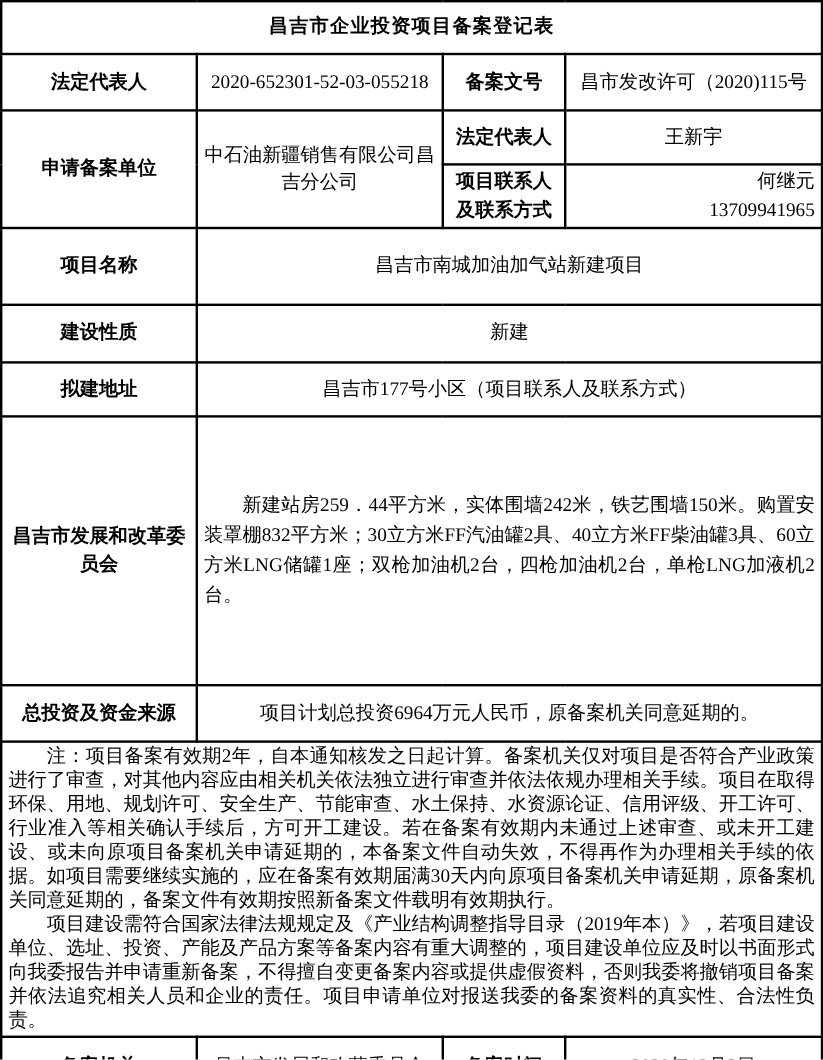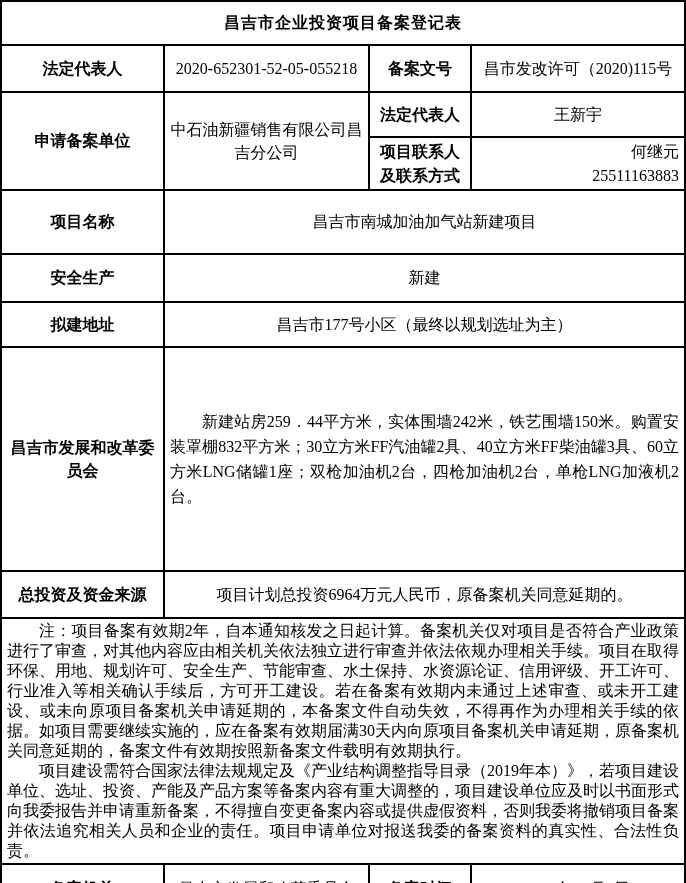--- a/index.html
+++ b/index.html
@@ -95,53 +95,53 @@
       <col style="width:214px">
     </colgroup>
 
     <tbody>
         <tr class="r-title">
       <td class="title-cell" colspan="4">昌吉市企业投资项目备案登记表</td>
     </tr>
 
     <tr class="r-code">
       <td class="label">法定代表人</td>
-      <td>2020-652301-52-05-055218</td>
+      <td>2020-652301-52-03-055218</td>
       <td class="label">备案文号</td>
       <td>昌市发改许可（2020)115号</td>
     </tr>
 
     <tr class="r-legal">
       <td class="label" rowspan="2">申请备案单位</td>
       <td class="value-left" rowspan="2">中石油新疆销售有限公司昌吉分公司</td>
       <td class="label">法定代表人</td>
       <td>王新宇</td>
     </tr>
 
     <tr class="r-contact">
       <td class="label">项目联系人及联系方式</td>
       <td>
         <span class="contact-line">何继元</span>
-        <span class="contact-line">25511163883</span>
+        <span class="contact-line">13709941965</span>
       </td>
     </tr>
 
     <tr class="r-name">
       <td class="label">项目名称</td>
       <td colspan="3">昌吉市南城加油加气站新建项目</td>
     </tr>
 
     <tr class="r-nature">
-      <td class="label">安全生产</td>
+      <td class="label">建设性质</td>
       <td colspan="3">新建</td>
     </tr>
 
     <tr class="r-site">
       <td class="label">拟建地址</td>
-      <td colspan="3">昌吉市177号小区（最终以规划选址为主）</td>
+      <td colspan="3">昌吉市177号小区（项目联系人及联系方式）</td>
     </tr>
 
     <tr class="r-scale">
       <td class="label">昌吉市发展和改革委员会</td>
       <td class="scale-cell" colspan="3">
         <p>新建站房259．44平方米，实体围墙242米，铁艺围墙150米。购置安装罩棚832平方米；30立方米FF汽油罐2具、40立方米FF柴油罐3具、60立方米LNG储罐1座；双枪加油机2台，四枪加油机2台，单枪LNG加液机2台。</p>
       </td>
     </tr>
 
     <tr class="r-invest">

